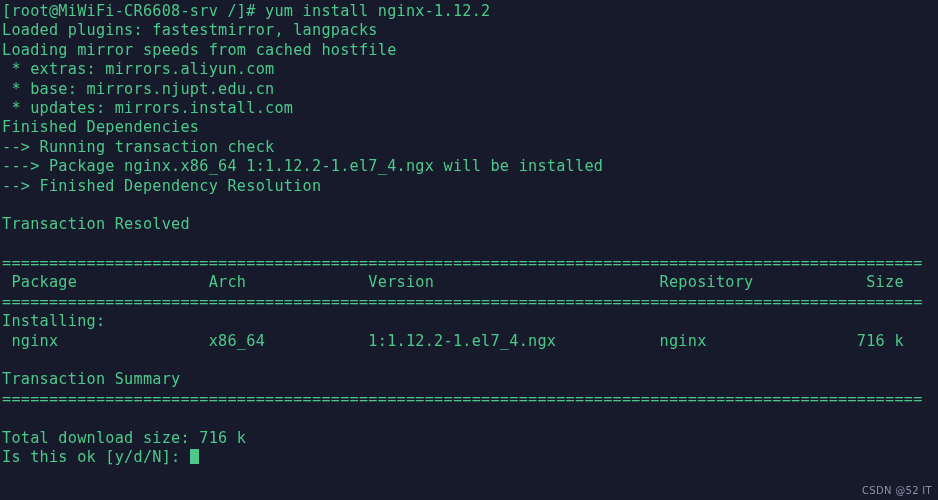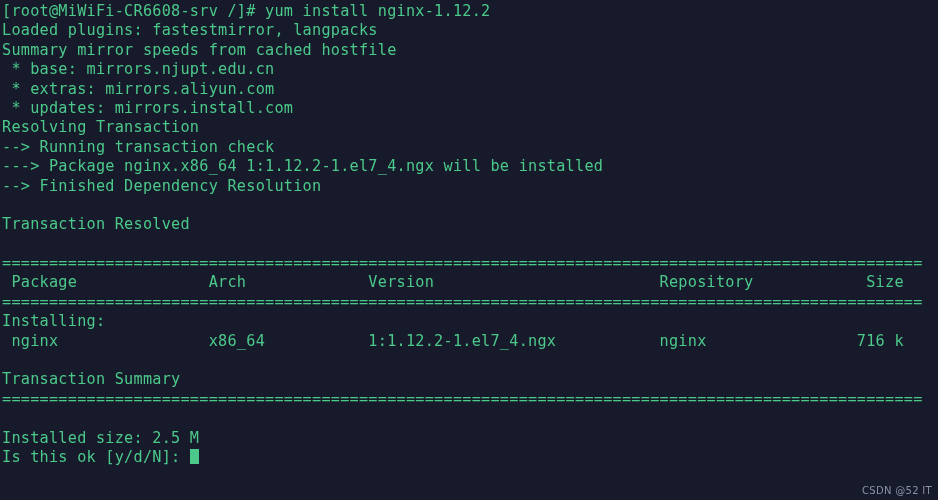--- a/index.html
+++ b/index.html
@@ -57,38 +57,38 @@
     text-align: right;
   }
 </style>
 </head>
 <body>
 
 <div id="terminal">
 
   <div class="line">[root@MiWiFi-CR6608-srv /]# yum install nginx-1.12.2</div>
   <div class="line">Loaded plugins: fastestmirror, langpacks</div>
-  <div class="line">Summary mirror speeds from cached hostfile</div>
+  <div class="line">Loading mirror speeds from cached hostfile</div>
+  <div class="line"> * extras: mirrors.aliyun.com</div>
   <div class="line"> * base: mirrors.njupt.edu.cn</div>
-  <div class="line"> * extras: mirrors.aliyun.com</div>
   <div class="line"> * updates: mirrors.install.com</div>
-  <div class="line">Resolving Transaction</div>
+  <div class="line">Finished Dependencies</div>
   <div class="line">--&gt; Running transaction check</div>
   <div class="line">---&gt; Package nginx.x86_64 1:1.12.2-1.el7_4.ngx will be installed</div>
   <div class="line">--&gt; Finished Dependency Resolution</div>
   <div class="line blank"></div>
   <div class="line">Transaction Resolved</div>
   <div class="line blank"></div>
   <div class="line sep">=====================================================================================================</div>
   <div class="line"> Package              Arch             Version                        Repository            Size</div>
   <div class="line sep">=====================================================================================================</div>
   <div class="line">Installing:</div>
   <div class="line"> nginx                x86_64           1:1.12.2-1.el7_4.ngx           nginx                716 k</div>
   <div class="line blank"></div>
   <div class="line">Transaction Summary</div>
   <div class="line sep">=====================================================================================================</div>
   <div class="line blank"></div>
-  <div class="line">Installed size: 2.5 M</div>
+  <div class="line">Total download size: 716 k</div>
   <div class="line"><span>Is this ok [y/d/N]: </span><span id="cursor"></span></div>
 
   <div id="watermark">CSDN @52 IT</div>
 
 </div>
 
 </body></html>

